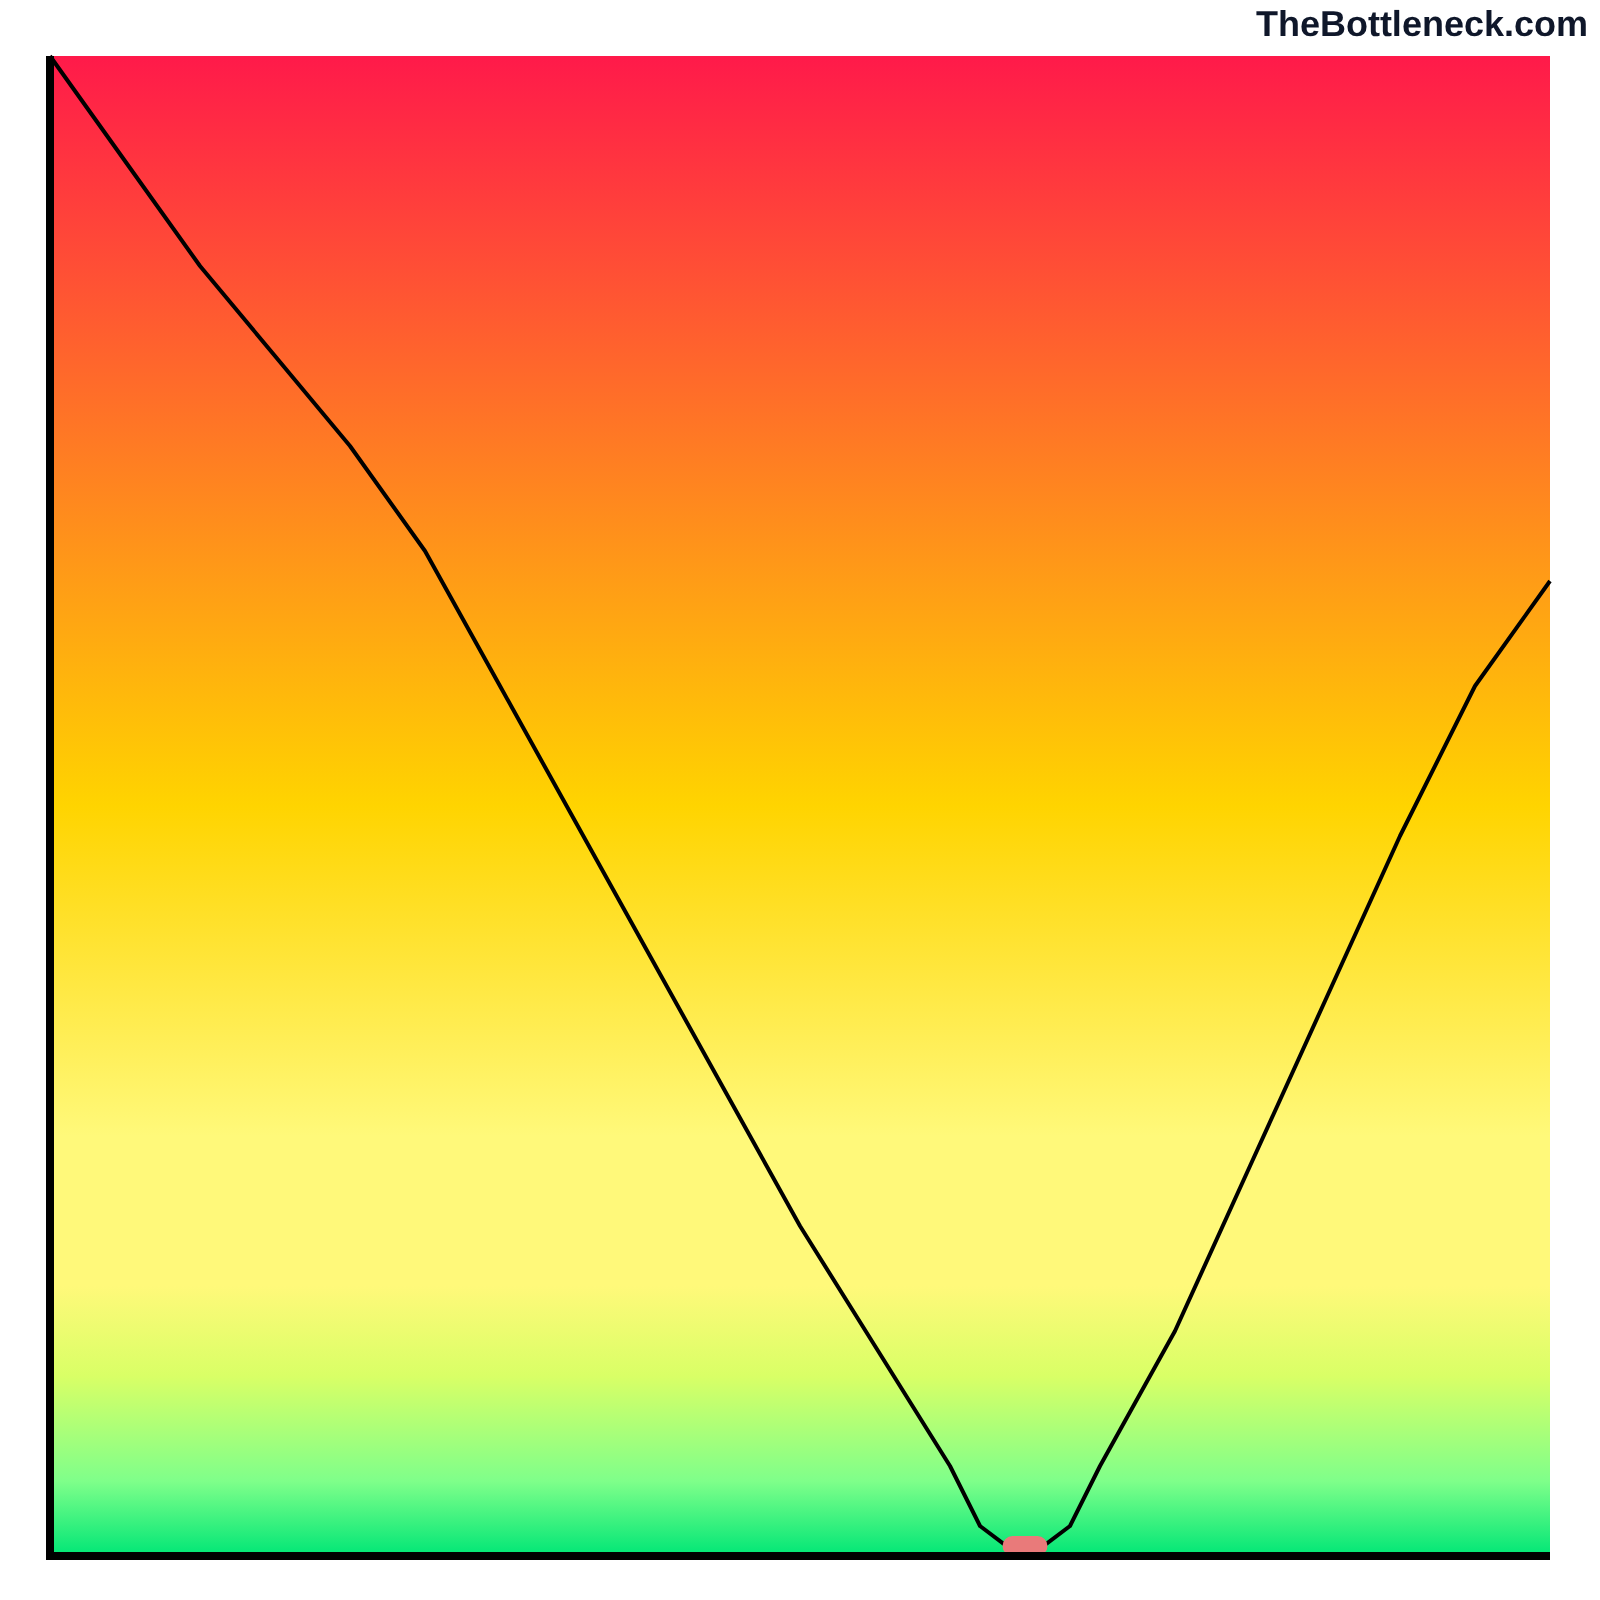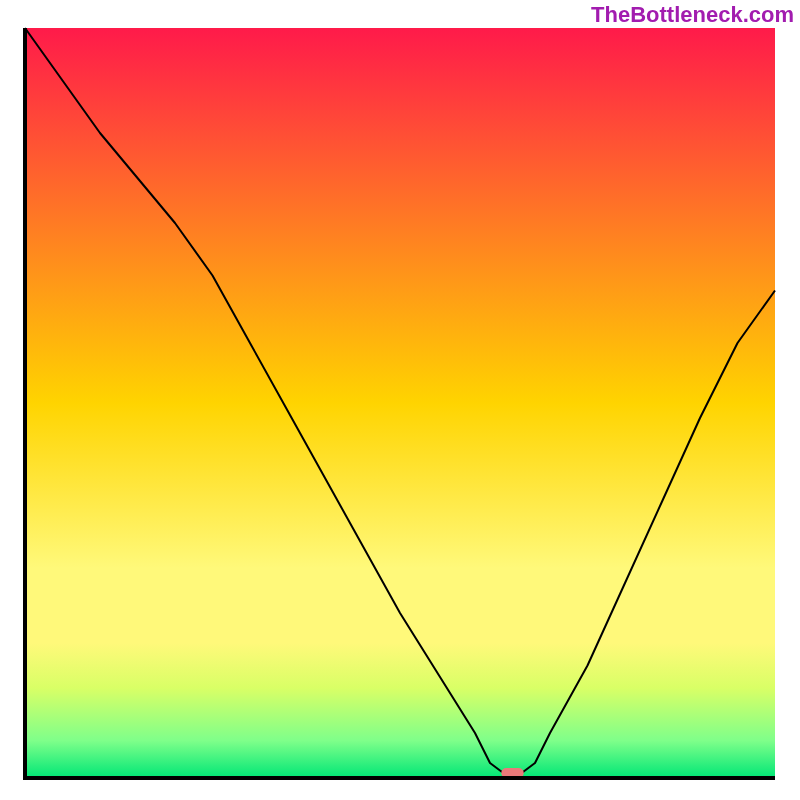--- a/index.html
+++ b/index.html
@@ -12,23 +12,23 @@
   }
   .container {
     width: 800px;
     height: 800px;
     position: relative;
   }
   .watermark {
     position: absolute;
     top: 2px;
     right: 6px;
-    font-size: 22px;
+    font-size: 18px;
     font-weight: bold;
-    color: #a21caf;
+    color: #0f172a;
     z-index: 10;
   }
   svg {
     display: block;
   }
 </style>
 </head>
 <body>
 
 <div class="container">

